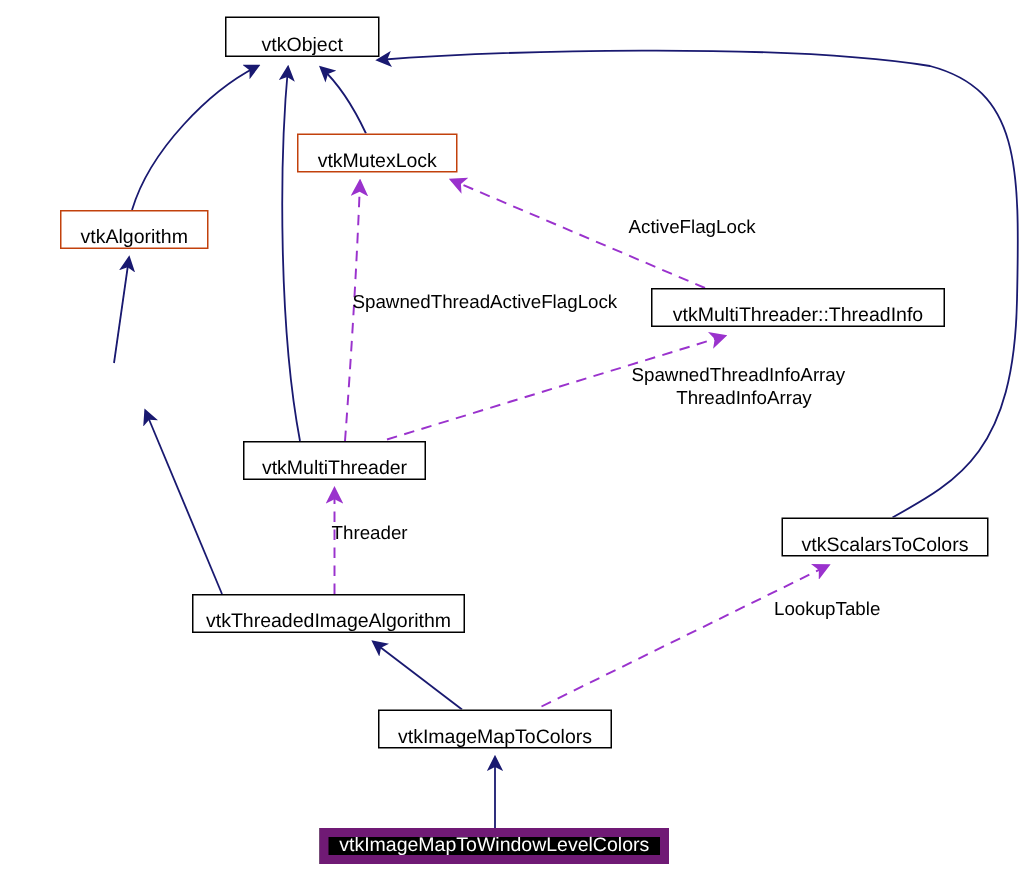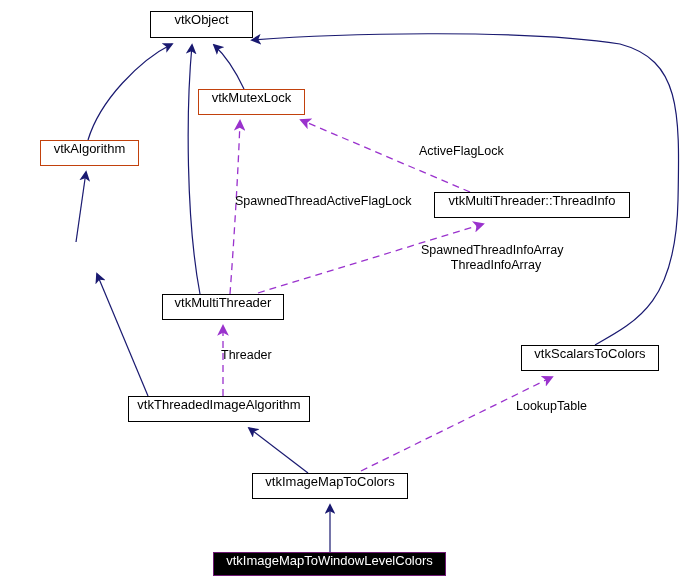--- a/index.html
+++ b/index.html
@@ -23,33 +23,33 @@
     top: 0;
     width: 687px;
     height: 583px;
   }
   .node {
     position: absolute;
     box-sizing: border-box;
     background: #ffffff;
     border: 1px solid #000000;
     display: flex;
-    align-items: flex-start;
+    align-items: flex-end;
     justify-content: center;
     font-size: 13px;
     color: #000000;
     white-space: nowrap;
     letter-spacing: 0px;
   }
   .node.red {
     border: 1px solid #c2410c;
   }
   .node.current {
     background: #000000;
-    border: 1px solid #701a75;
+    border: 6px solid #701a75;
     color: #ffffff;
   }
   .edge-label {
     position: absolute;
     font-size: 12.5px;
     color: #000000;
     white-space: nowrap;
     line-height: 15px;
     background: transparent;
   }

